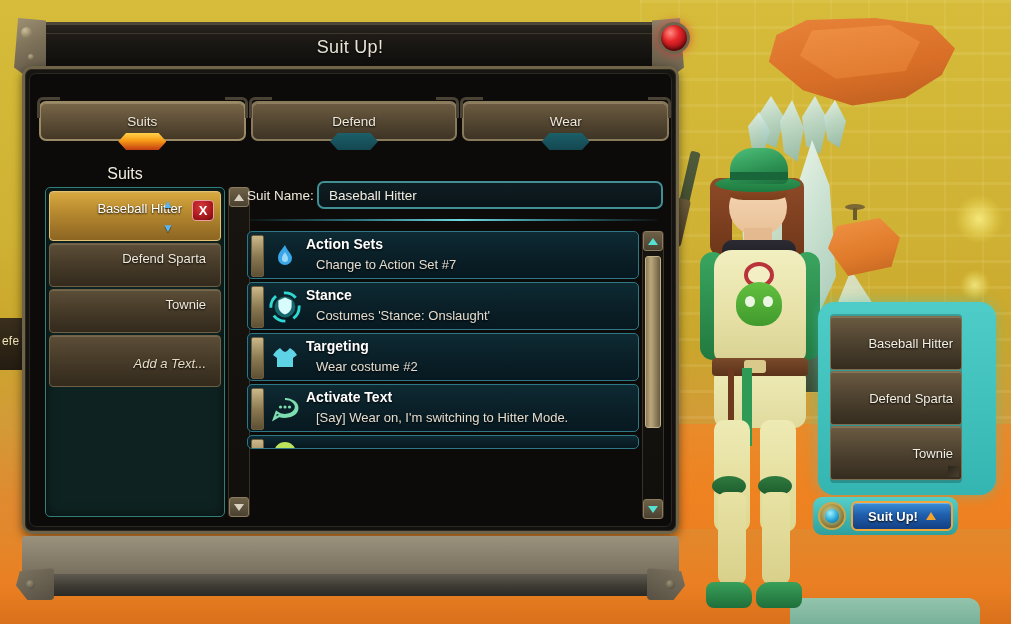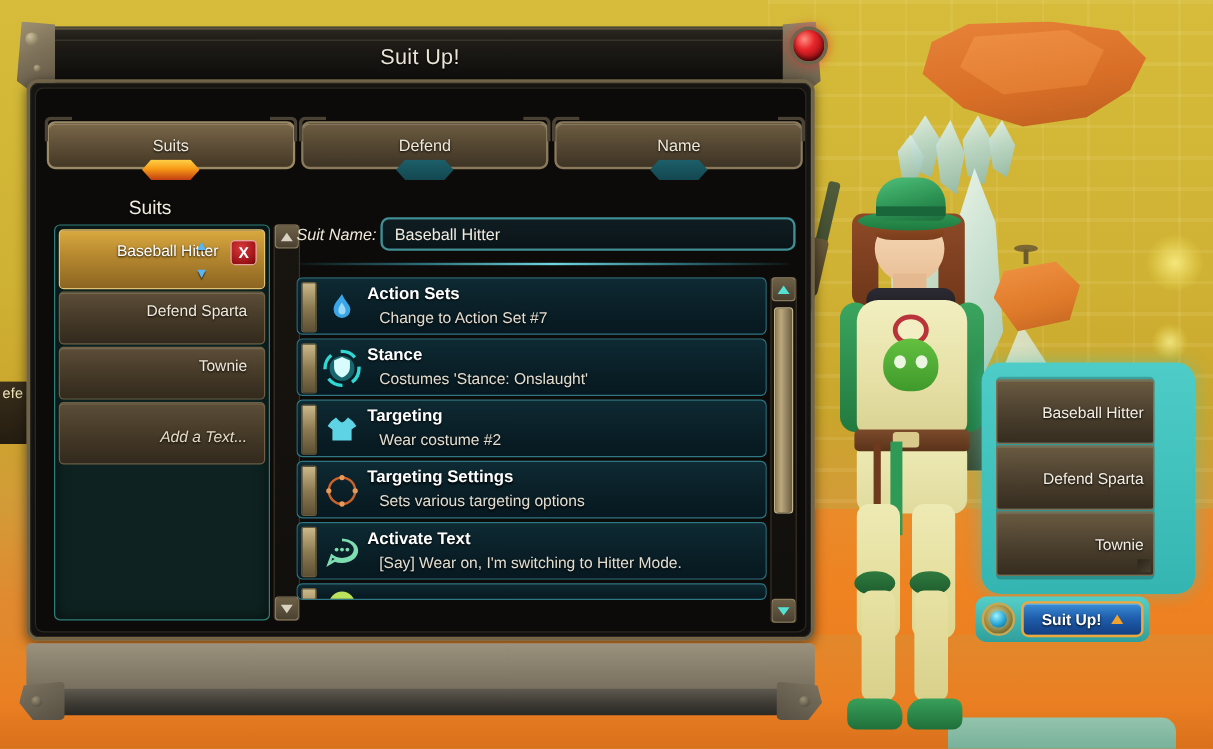--- a/index.html
+++ b/index.html
@@ -138,21 +138,21 @@
   .ch-pack { left:800px; top:330px; width:34px; height:62px; border-radius:6px;
     background:linear-gradient(180deg,#5a6b4a 0%,#3a4730 100%); }
 
   
   #left-frag {
     position:absolute; left:0; top:318px; width:30px; height:52px;
     background:linear-gradient(180deg,#3a2f1d 0%,#241c10 100%);
     border-right:2px solid #6b5a38; z-index:5;
   }
   #left-frag span {
-    position:absolute; left:2px; top:3px; color:#f0e4b8; font-size:12px; letter-spacing:.2px;
+    position:absolute; left:2px; top:16px; color:#f0e4b8; font-size:12px; letter-spacing:.2px;
   }
 
   
   #window { position:absolute; left:8px; top:8px; width:685px; height:592px; z-index:20; }
 
   .titlebar {
     position:absolute; left:22px; top:14px; width:640px; height:50px;
     background:linear-gradient(180deg,#2b2822 0%,#211e19 18%,#171512 55%,#0e0d0b 100%);
     border-top:2px solid #4b453a; border-bottom:2px solid #0a0908;
     box-shadow:inset 0 1px 0 rgba(160,150,120,.3);
@@ -295,21 +295,21 @@
   .tri-dn.teal { border-top-color:#55e0d4; }
   .sthumb {
     position:absolute; left:2px; width:16px; border-radius:3px;
     background:linear-gradient(90deg,#8a7a58 0%,#bda87c 35%,#90805e 70%,#6a5c41 100%);
     border:1px solid #c2b389; cursor:pointer;
   }
 
   
   .detail { position:absolute; left:218px; top:112px; width:420px; height:340px; }
   .name-row { position:relative; height:30px; }
-  .name-lbl { position:absolute; left:4px; top:7px; color:#efe9db; font-size:13.5px;font-style:italic; }
+  .name-lbl { position:absolute; left:4px; top:7px; color:#efe9db; font-size:13.5px; }
   .name-input {
     position:absolute; left:74px; top:0; width:346px; height:28px;
     background:linear-gradient(180deg,#0f1d22 0%,#0a1418 100%);
     border:2px solid #3f8f95; border-radius:7px;
     color:#f2ece0; font-size:13.5px; padding:0 10px;
     outline:none; font-family:"Liberation Sans", sans-serif;
   }
   .divider {
     position:absolute; left:6px; top:38px; width:408px; height:2px;
     background:linear-gradient(90deg, rgba(40,90,95,.1) 0%, #2b6d78 25%, #6fd8e0 52%, #2b6d78 78%, rgba(40,90,95,.1) 100%);
@@ -502,21 +502,21 @@
     <div class="tabs">
       <div class="tab active">
         <div class="lbl">Suits</div>
         <div class="tab-gem"></div>
       </div>
       <div class="tab">
         <div class="lbl">Defend</div>
         <div class="tab-gem"></div>
       </div>
       <div class="tab">
-        <div class="lbl">Name</div>
+        <div class="lbl">Wear</div>
         <div class="tab-gem"></div>
       </div>
     </div>
 
     <div class="section-title">Suits</div>
 
     <div class="suitlist">
       <div class="suit-item selected">
         <div class="nm">Baseball Hitter</div>
         <div class="chev up">▲</div>
@@ -581,34 +581,20 @@
           <div class="act-bar"></div>
           <div class="act-icon">
             <svg width="26" height="24" viewBox="0 0 26 24">
                 <path d="M8 2 L4 5 L1 9 l4 3 v9 h16 v-9 l4-3 -3-4 -4-3 -3 3 -2 1 -2-1 Z" fill="#5fd3e6"></path>
               </svg>
           </div>
           <div class="act-title">Targeting</div>
           <div class="act-sub">Wear costume #2</div>
         </div>
 
-        <div class="act">
-          <div class="act-bar"></div>
-          <div class="act-icon">
-            <svg width="30" height="30" viewBox="0 0 30 30">
-              <circle cx="15" cy="15" r="11" fill="none" stroke="#c9622b" stroke-width="2"></circle>
-              <circle cx="15" cy="4" r="2.2" fill="#e89a58"></circle>
-                <circle cx="15" cy="26" r="2.2" fill="#e89a58"></circle>
-              <circle cx="4" cy="15" r="2.2" fill="#e89a58"></circle>
-                <circle cx="26" cy="15" r="2.2" fill="#e89a58"></circle>
-            </svg>
-          </div>
-          <div class="act-title">Targeting Settings</div>
-          <div class="act-sub">Sets various targeting options</div>
-        </div>
 
         <div class="act">
           <div class="act-bar"></div>
           <div class="act-icon">
             <svg width="28" height="26" viewBox="0 0 28 26">
               <path d="M14 3 a11 8 0 1 1 -8.5 13.2 L3 23 l5-3 a13 8 0 0 0 6 1 a11 8 0 0 0 0-18 Z" fill="none" stroke="#7ddcb0" stroke-width="2.2"></path>
               <circle cx="9.5" cy="11" r="1.6" fill="#7ddcb0"></circle>
                 <circle cx="14" cy="11" r="1.6" fill="#7ddcb0"></circle>
                 <circle cx="18.5" cy="11" r="1.6" fill="#7ddcb0"></circle>
             </svg>

